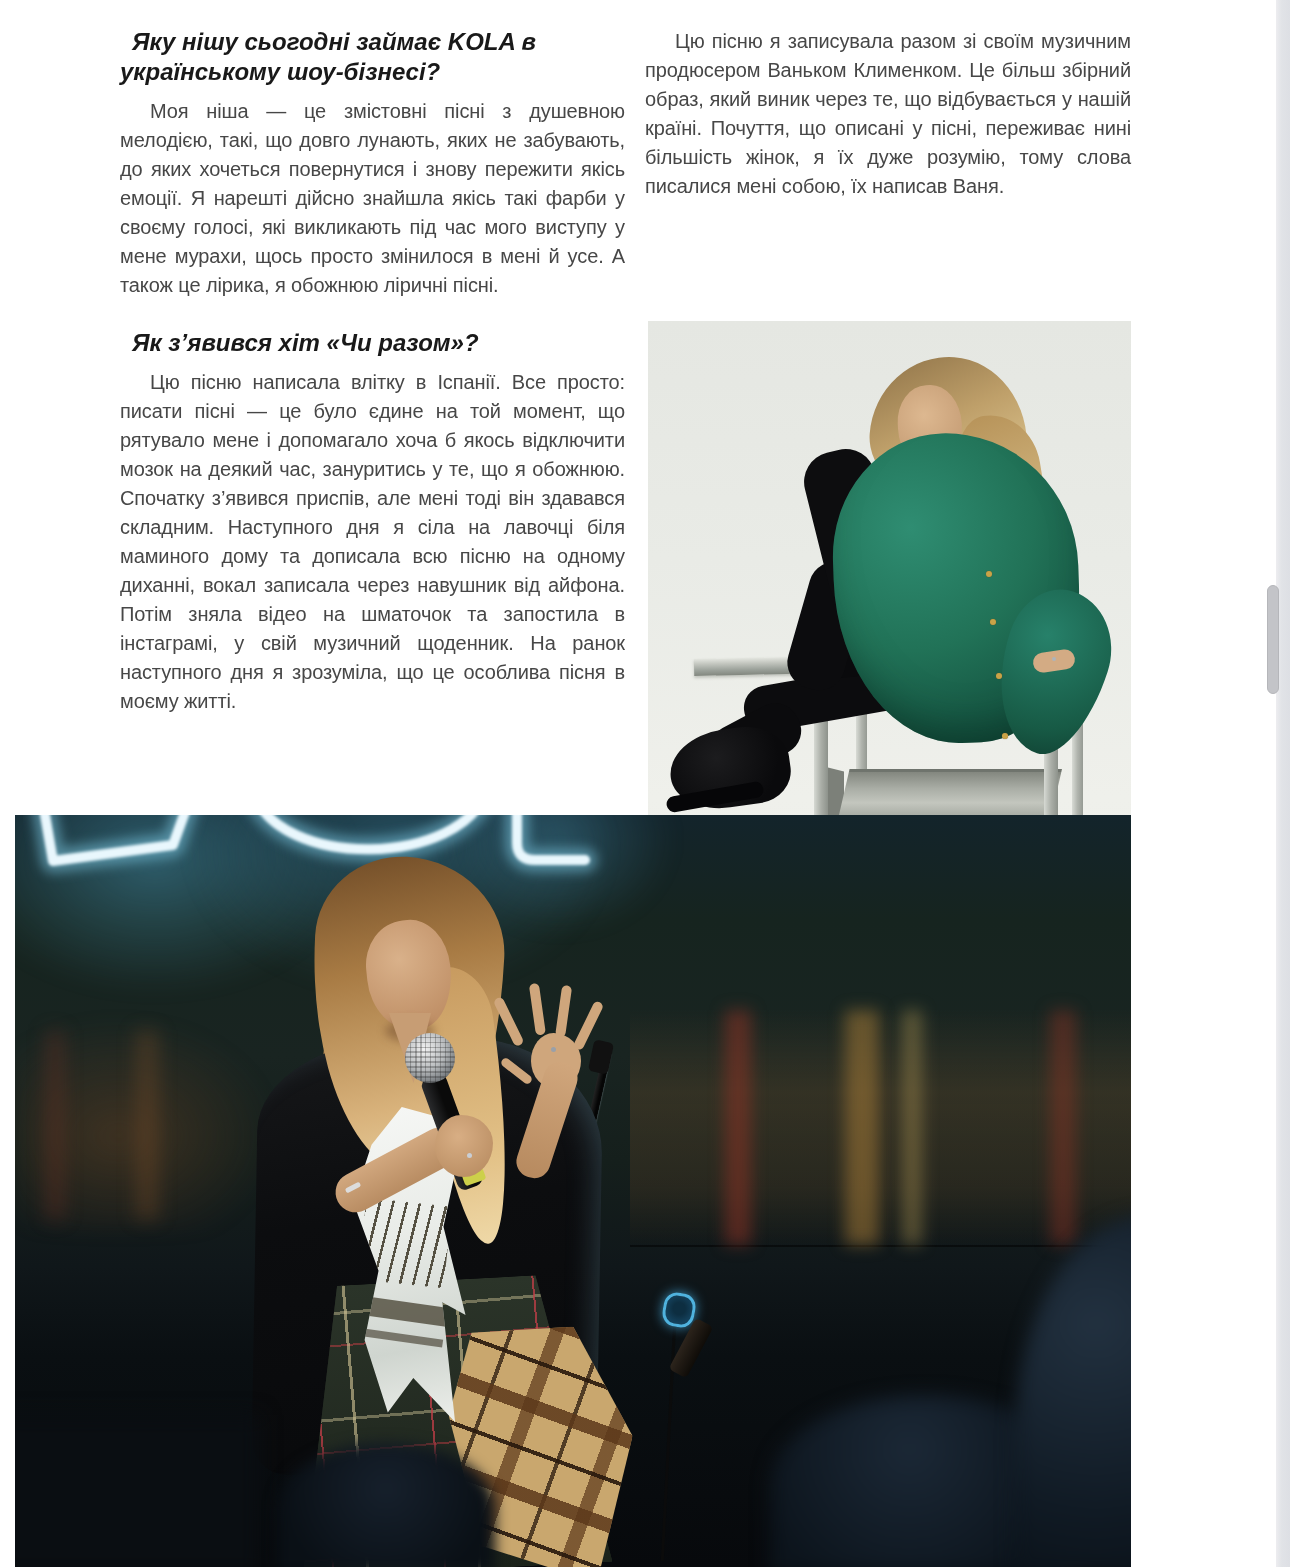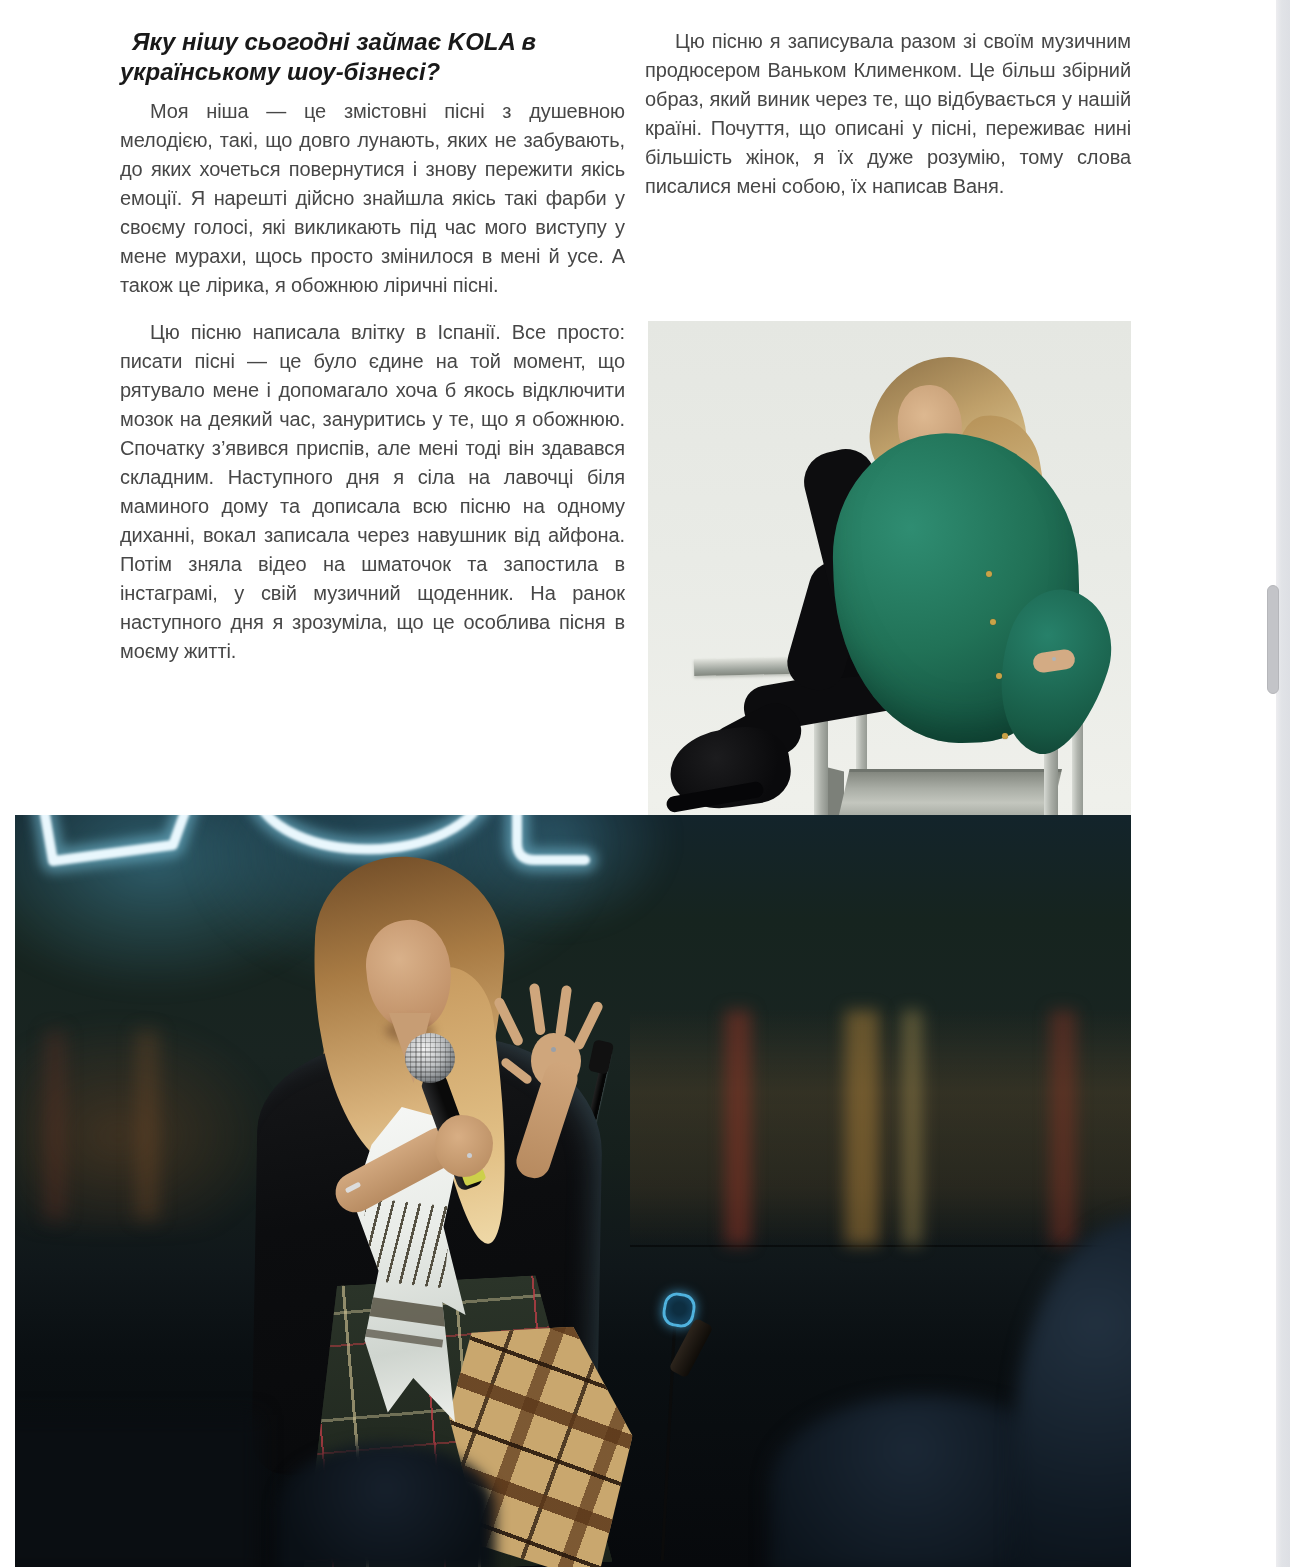--- a/index.html
+++ b/index.html
@@ -201,20 +201,21 @@
       background:#c3c4c8;border:1px solid #b5b6ba;border-radius:6px;}
 </style>
 </head>
 <body>
 
 <div class="viewport">
 
   <section class="col col-left">
     <h2 class="qa">Яку нішу сьогодні займає KOLA в українському шоу-бізнесі?</h2>
     <p class="body">Моя ніша — це змістовні пісні з душевною мелодією, такі, що довго лунають, яких не забувають, до яких хочеться повернутися і знову пережити якісь емоції. Я нарешті дійсно знайшла якісь такі фарби у своєму голосі, які викликають під час мого виступу у мене мурахи, щось просто змінилося в мені й усе. А також це лірика, я обожнюю ліричні пісні.</p>
+    <h2 class="qa">Як з’явився хіт «Чи разом»?</h2>
     <p class="body">Цю пісню написала влітку в Іспанії. Все просто: писати пісні — це було єдине на той момент, що рятувало мене і допомагало хоча б якось відключити мозок на деякий час, зануритись у те, що я обожнюю. Спочатку з’явився приспів, але мені тоді він здавався складним. Наступного дня я сіла на лавочці біля маминого дому та дописала всю пісню на одному диханні, вокал записала через навушник від айфона. Потім зняла відео на шматочок та запостила в інстаграмі, у свій музичний щоденник. На ранок наступного дня я зрозуміла, що це особлива пісня в моєму житті.</p>
   </section>
 
   <section class="col col-right">
     <p class="body">Цю пісню я записувала разом зі своїм музичним продюсером Ваньком Клименком. Це більш збірний образ, який виник через те, що відбувається у нашій країні. Почуття, що описані у пісні, переживає нині більшість жінок, я їх дуже розумію, тому слова писалися мені собою, їх написав Ваня.</p>
   </section>
 
   <figure class="studio" style="margin:0;">
     <div class="s-floorshade"></div>
     <div class="s-table"></div>

